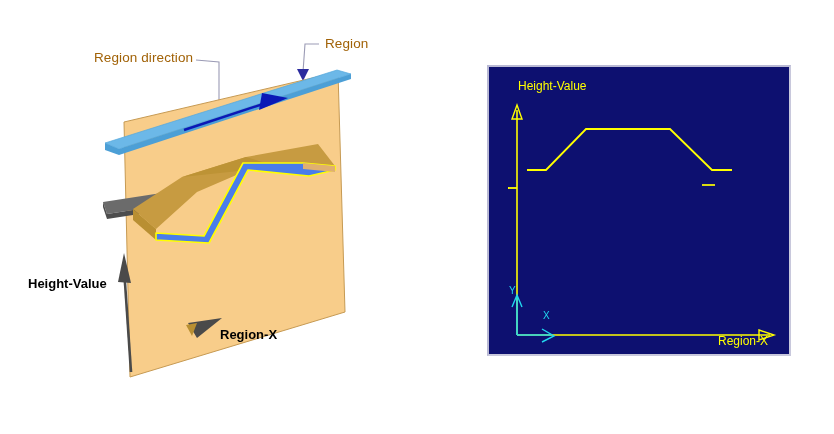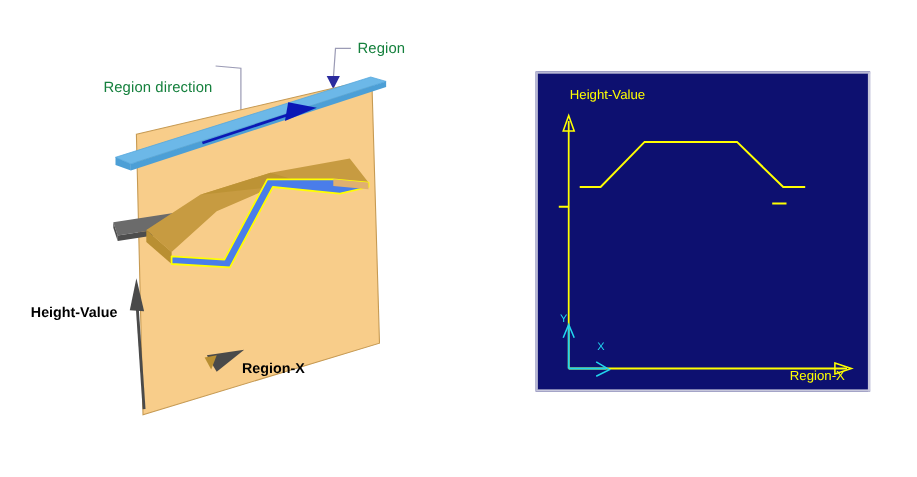--- a/index.html
+++ b/index.html
@@ -19,28 +19,28 @@
   #diagram-3d {
     position: absolute;
     left: 0;
     top: 0;
     width: 460px;
     height: 434px;
   }
 
   .callout-label {
     position: absolute;
-    color: #15803d;
+    color: #a16207;
     font-family: "Liberation Sans", sans-serif;
     font-size: 13.5px;
     font-weight: 400;
     white-space: nowrap;
     letter-spacing: .1px;
   }
-  #label-region-direction { left: 94px;  top: 50px; margin-top: 22px; }
+  #label-region-direction { left: 94px;  top: 50px; }
   #label-region           { left: 325px; top: 36px; }
 
   .axis-label {
     position: absolute;
     color: #000000;
     font-family: "Liberation Sans", sans-serif;
     font-size: 13px;
     font-weight: bold;
     white-space: nowrap;
   }

